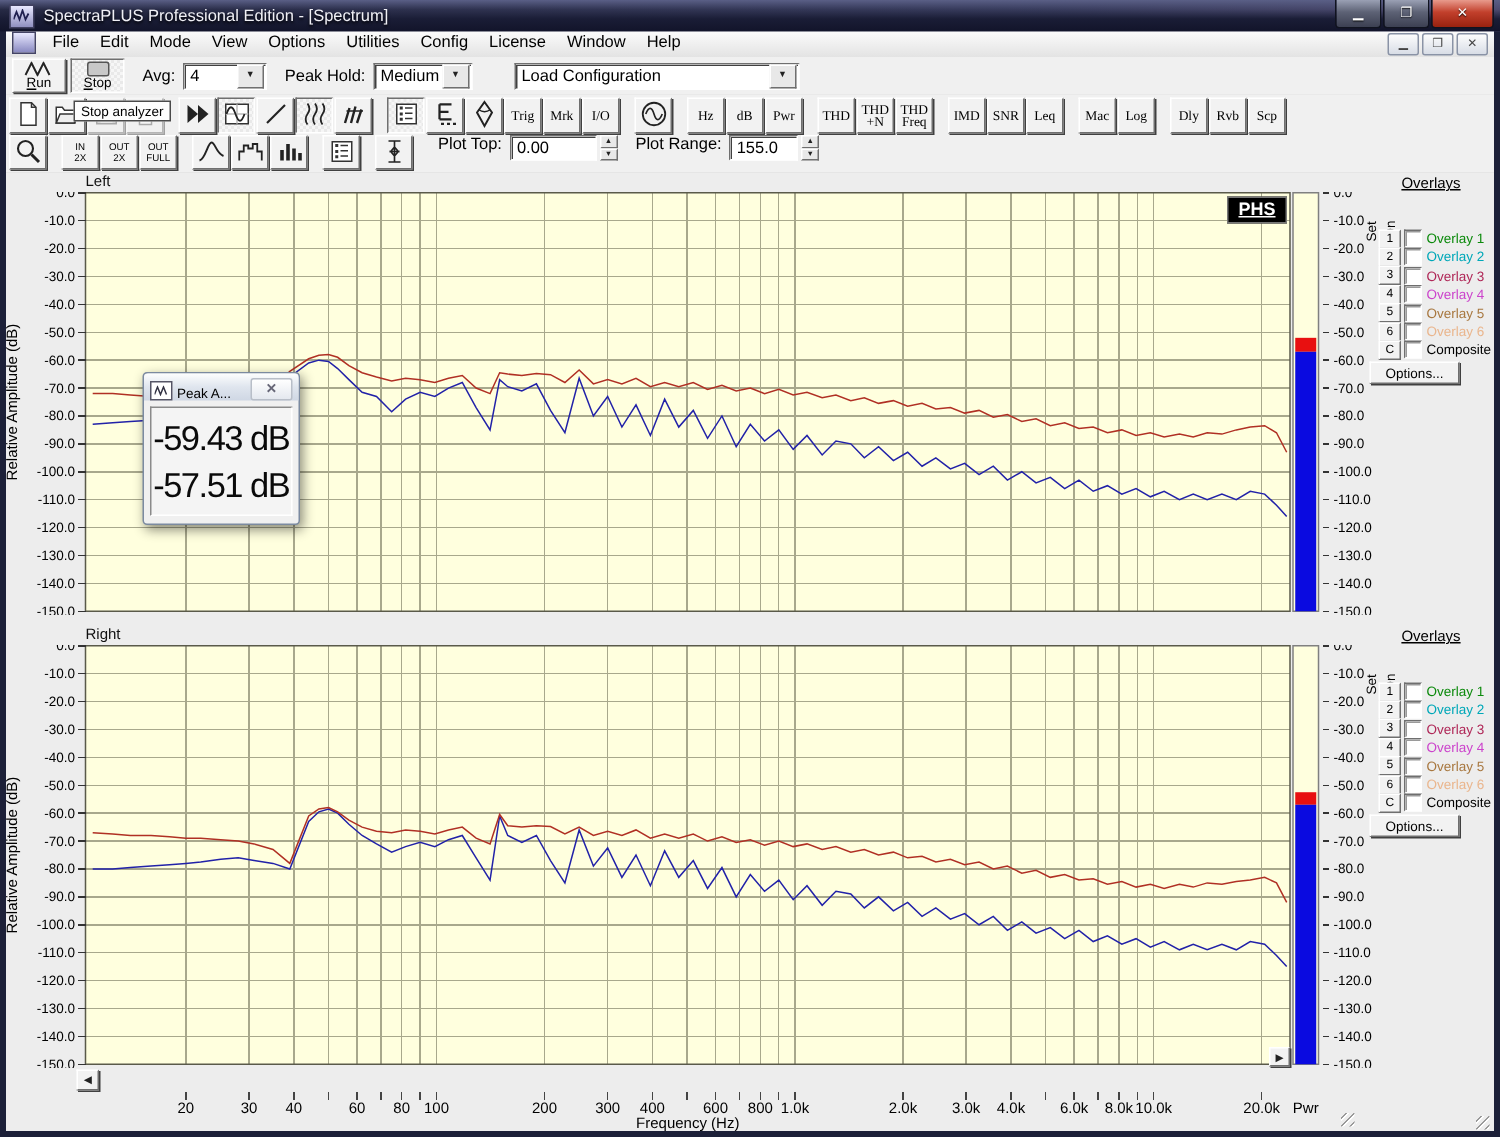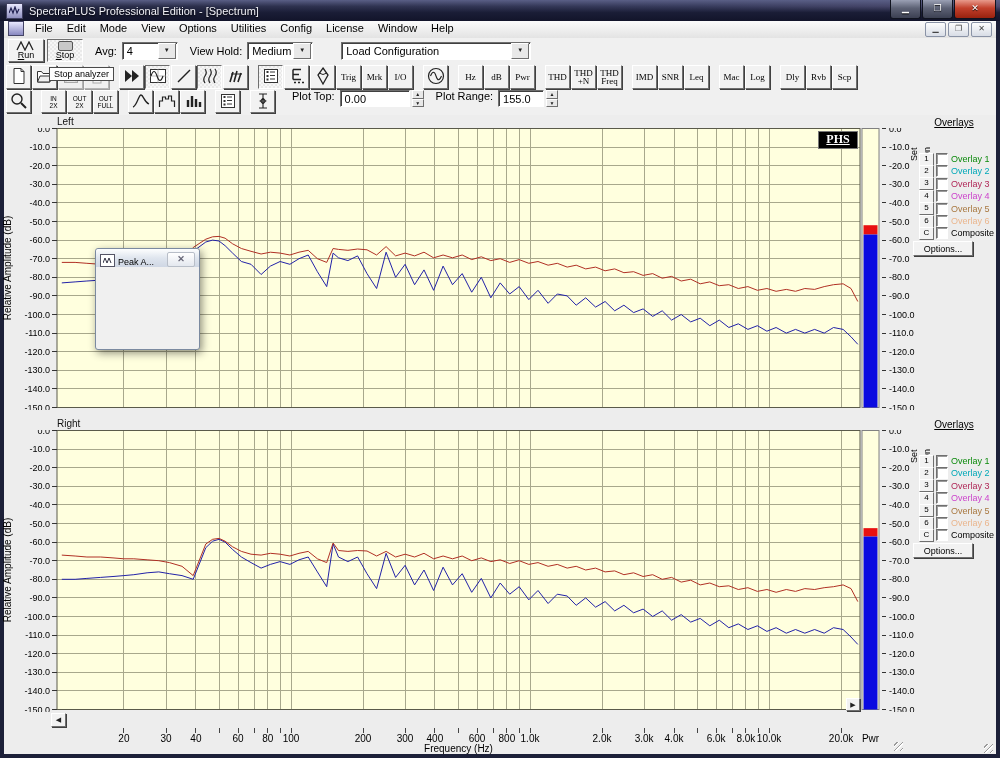--- a/index.html
+++ b/index.html
@@ -55,21 +55,21 @@
   .spinner{width:12px;height:17px;margin-left:2px;display:flex;flex-direction:column}
   .spb{flex:1;background:#e8e8e8;border:1px solid;border-color:#fff #6f6f6f #6f6f6f #fff;
     font-size:5px;line-height:6px;text-align:center;color:#222}
   .tooltip{position:absolute;left:49px;top:67px;background:#fdfdfd;border:1px solid #4a4a4a;
     font-size:9px;padding:1px 4px;z-index:40}
   
   .client{position:absolute;left:4px;top:115px;width:992px;height:639px;background:#ededed}
   .ptitle{position:absolute;left:57px;width:803px;text-align:left;font-size:10px;color:#111}
   svg.chart,svg.axis{position:absolute;left:0}
   .phs{position:absolute;left:818px;top:131px;width:38px;height:16px;background:#000;color:#fff;
-    font-family:Liberation Serif, serif;font-weight:bold;font-size:12px;line-height:15px;text-align:center;
+    font-family:Liberation Sans, sans-serif;font-weight:bold;font-size:12px;line-height:15px;text-align:center;
     text-decoration:underline;border:1px solid #777;z-index:5}
   
   .ovpanel{position:absolute;left:911px;width:86px;height:142px;font-size:9px}
   .ovtitle{text-align:center;text-decoration:underline;font-size:10px}
   .ovset{position:absolute;transform:rotate(-90deg);transform-origin:left bottom;font-size:9px}
   .ovrow{position:absolute;left:8px;display:flex;align-items:center;height:12px}
   .ovkey{width:13px;height:11px;font-size:8px;line-height:10px;text-align:center;margin-right:2px;
     background:#f2f2f2;border:1px solid;border-color:#fff #6f6f6f #6f6f6f #fff}
   .ovchk{width:10px;height:10px;background:#fff;border:1px solid;border-color:#6f6f6f #fff #fff #6f6f6f;
     box-shadow:inset 1px 1px 0 #9a9a9a;margin-right:3px}
@@ -140,21 +140,21 @@
   </div>
   <div class="btn3d runstop active" style="margin-left:3px">
     <span style="width:13px;height:8px;background:#c8c8c8;border:1px solid #555;border-radius:2px"></span>
     <span class="btn-label">Stop</span>
   </div>
   <span class="lbl">Avg:</span>
   <div class="combo" style="width:56px">
     <span class="cv">4</span>
     <span class="carr">▼</span>
   </div>
-  <span class="lbl">View Hold:</span>
+  <span class="lbl">Peak Hold:</span>
   <div class="combo" style="width:66px">
     <span class="cv">Medium</span>
     <span class="carr">▼</span>
   </div>
   <div class="combo" style="width:190px;margin-left:28px">
     <span class="cv">Load Configuration</span>
     <span class="carr">▼</span>
   </div>
 </div>
 
@@ -369,21 +369,21 @@
       </div>
       <div class="tgroup">
         <button class="tbtn btn3d">
           <span><svg width="20" height="20" viewBox="0 0 20 20">
               <path d="M10 3v14 M6 3h8 M6 17h8 M10 7l-2.5 3h5z M10 13l-2.5-3h5z" stroke="#222" stroke-width="1.1" fill="none"></path>
             </svg></span>
         </button>
       </div>
     </span>
   <span class="lbl" style="margin-left:16px">Plot Top:</span>
-  <div class="spinbox" style="width:70px">
+  <div class="spinbox" style="width:58px">
     <span>0.00</span>
   </div>
   <div class="spinner">
       <span class="spb">▲</span>
       <span class="spb">▼</span>
     </div>
   <span class="lbl">Plot Range:</span>
   <div class="spinbox" style="width:46px">
     <span>155.0</span>
   </div>
@@ -601,13 +601,17 @@
 <div class="popup">
   <div class="popttl">
     <span class="popicon">
       <svg width="9" height="7" viewBox="0 0 9 7">
           <polyline points="0,6 2,1 4,6 6,1 8,6" fill="none" stroke="#334" stroke-width="1"></polyline>
         </svg>
     </span>
     <span>Peak A...</span>
     <span class="popclose">✕</span>
   </div>
+  <div class="popbody">
+    <div class="popval">-59.43 dB</div>
+    <div class="popval">-57.51 dB</div>
+  </div>
 </div>
 
 </body></html>

